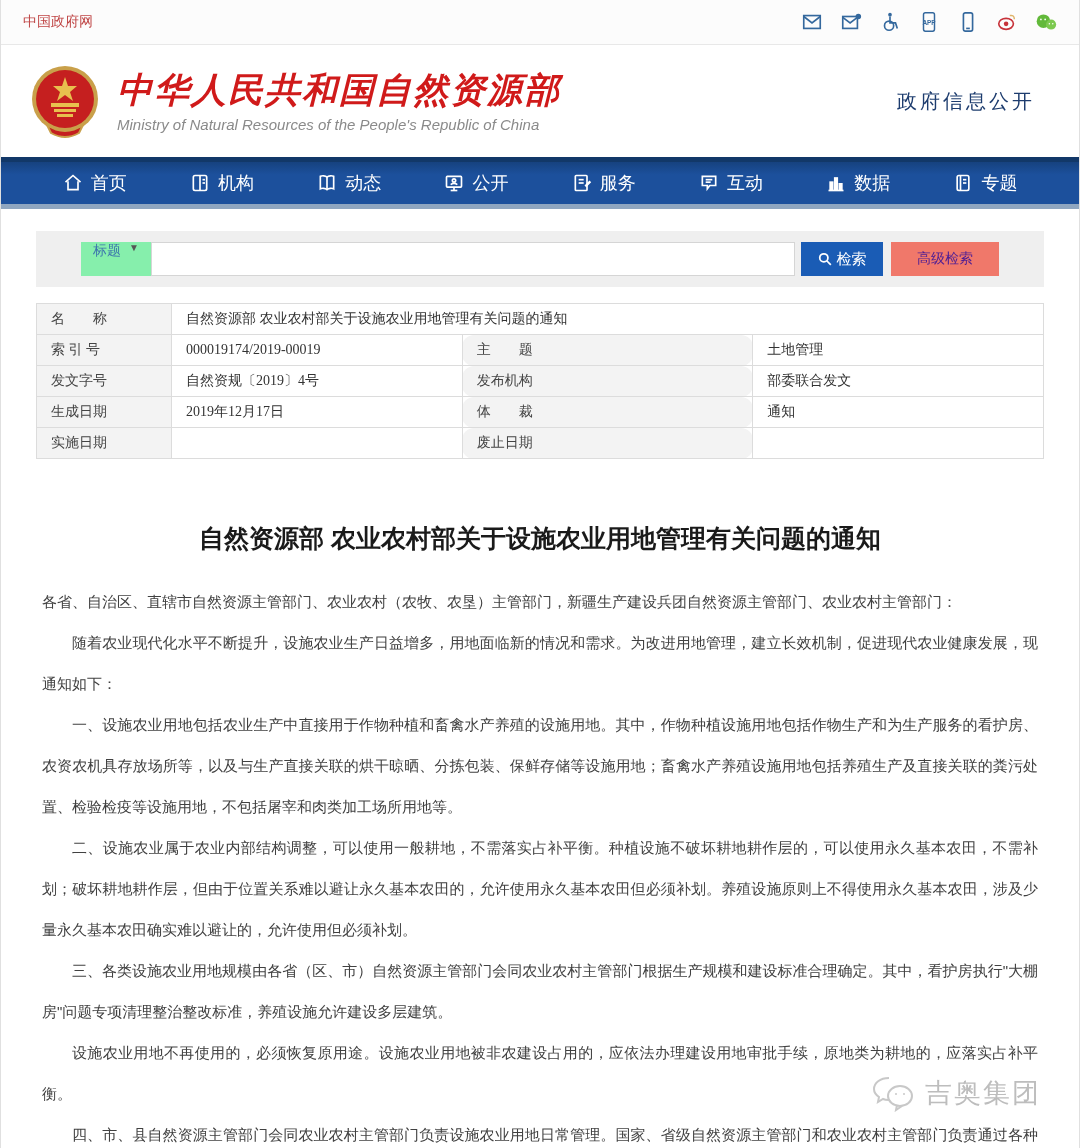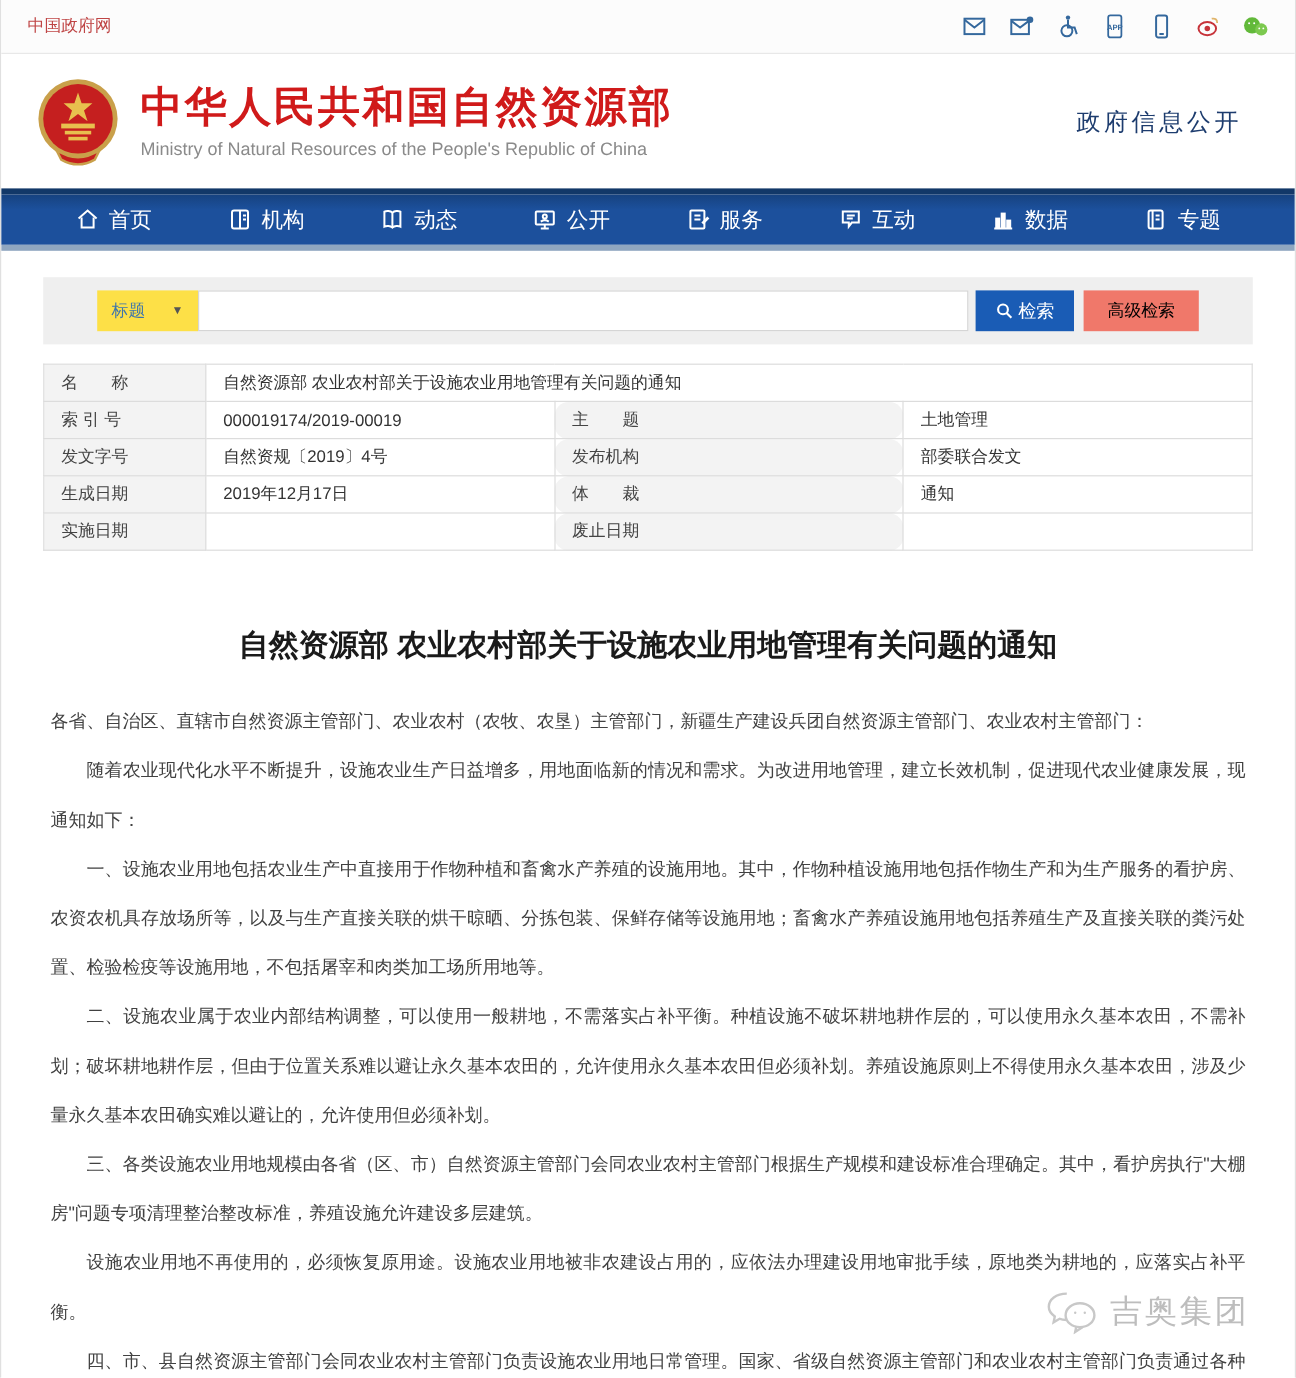--- a/index.html
+++ b/index.html
@@ -12,45 +12,45 @@
   }
   
   .topbar { height:45px; background:#fcfcfc; border-bottom:1px solid #e8e8e8;
     display:flex; align-items:center; justify-content:space-between; padding:0 22px; }
   .site-name { color:#bf4545; font-size:14px; }
   .topbar-icons { display:flex; align-items:center; gap:17px; }
   .topbar-icons .ticon { width:22px; height:22px; display:inline-flex; align-items:center; justify-content:center; }
   
   .header { height:112px; background:#ffffff; display:flex; align-items:center; padding:0 26px; }
   .emblem { width:76px; height:76px; flex:0 0 auto; }
-  .header-titles { margin-left:14px; }
+  .header-titles { margin-left:14px;font-style:italic; }
   .header-title { color:#d01a1a; font-size:35px; font-weight:bold; letter-spacing:2px; line-height:40px; }
   .header-subtitle { color:#8a8a8a; font-size:15px; margin-top:6px; }
   .header-right { margin-left:auto; color:#1d3c6e; font-size:20px; letter-spacing:3px; padding-right:18px; }
   
   .nav { height:52px; background:linear-gradient(#16427f,#1c509c 30%,#1c509c);
     border-top:5px solid #123868; border-bottom:5px solid #8fa6c0;
     display:flex; align-items:center; justify-content:space-around; padding:0 30px; }
   .nav-item { display:flex; align-items:center; gap:8px; color:#fff; font-size:18px; cursor:pointer; }
   .nav-item svg { display:block; }
   
   .content { padding:22px 35px 0 35px; }
   .search-strip { background:#efefef; height:56px; display:flex; align-items:center; padding:0 45px; }
-  .field-selector { background:#fde047; height:34px; display:flex; align-items:center; gap:22px;
+  .field-selector { background:#86efac; height:34px; display:flex; gap:8px;
     padding:0 12px; font-size:14px; color:#3c74ad; cursor:pointer; }
   .field-selector .caret { color:#555; font-size:10px; }
   .search-input { flex:1; height:34px; border:1px solid #d5d5d5; background:#fff;
     font-size:14px; padding:0 10px; outline:none; }
   .btn-search { height:34px; width:82px; background:#1a5cb5; color:#fff; border:none;
     font-size:15px; margin-left:6px; cursor:pointer; display:inline-flex; align-items:center; justify-content:center; gap:5px;font-family:Liberation Mono, monospace; }
-  .btn-advanced { height:34px; width:96px; background:#f0786a; color:#000000; border:none;
+  .btn-advanced { height:34px; width:108px; background:#f0786a; color:#4c1d95; border:none;
     font-size:14px; margin-left:8px; cursor:pointer; }
   
   .meta-table { width:100%; border-collapse:collapse; margin-top:16px; table-layout:fixed; }
-  .meta-table td { border:1px solid #dcdcdc; height:31px; font-size:14px; padding:0 14px; color:#333; }
+  .meta-table td { border:1px solid #dcdcdc; height:31px; font-size:14px; padding:0 14px; color:#333;font-family:Liberation Serif, serif; }
   .meta-table td.lbl { background:#f3f3f3; width:135px; color:#444; }
   .meta-table td.lbl2 { background:#f3f3f3; width:100px; color:#444;border-radius:12px; }
   .meta-table td.val { background:#fff; }
   
   .article-title { text-align:center; font-size:25px; font-weight:bold; color:#1a1a1a;
     line-height:42px; margin:58px 110px 22px 110px; }
   .article-body { padding:0 6px; }
   .article-body p { font-size:15px; color:#414141; line-height:41px; text-align:justify; }
   .article-body p.indent { text-indent:2em; }
   

